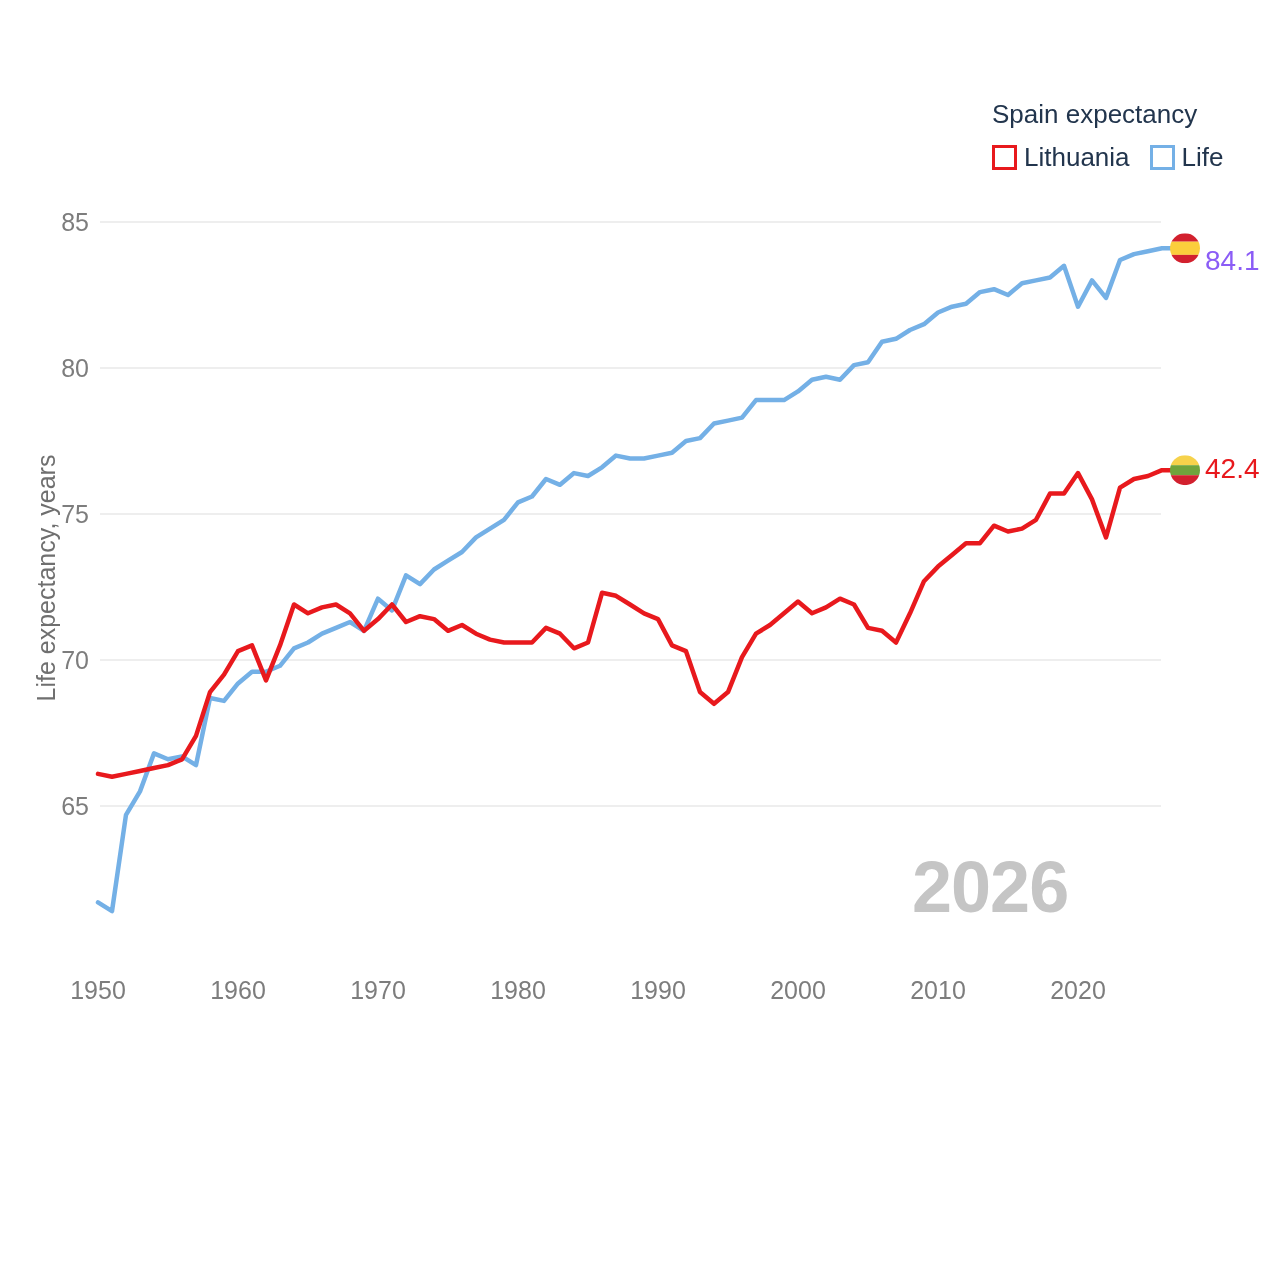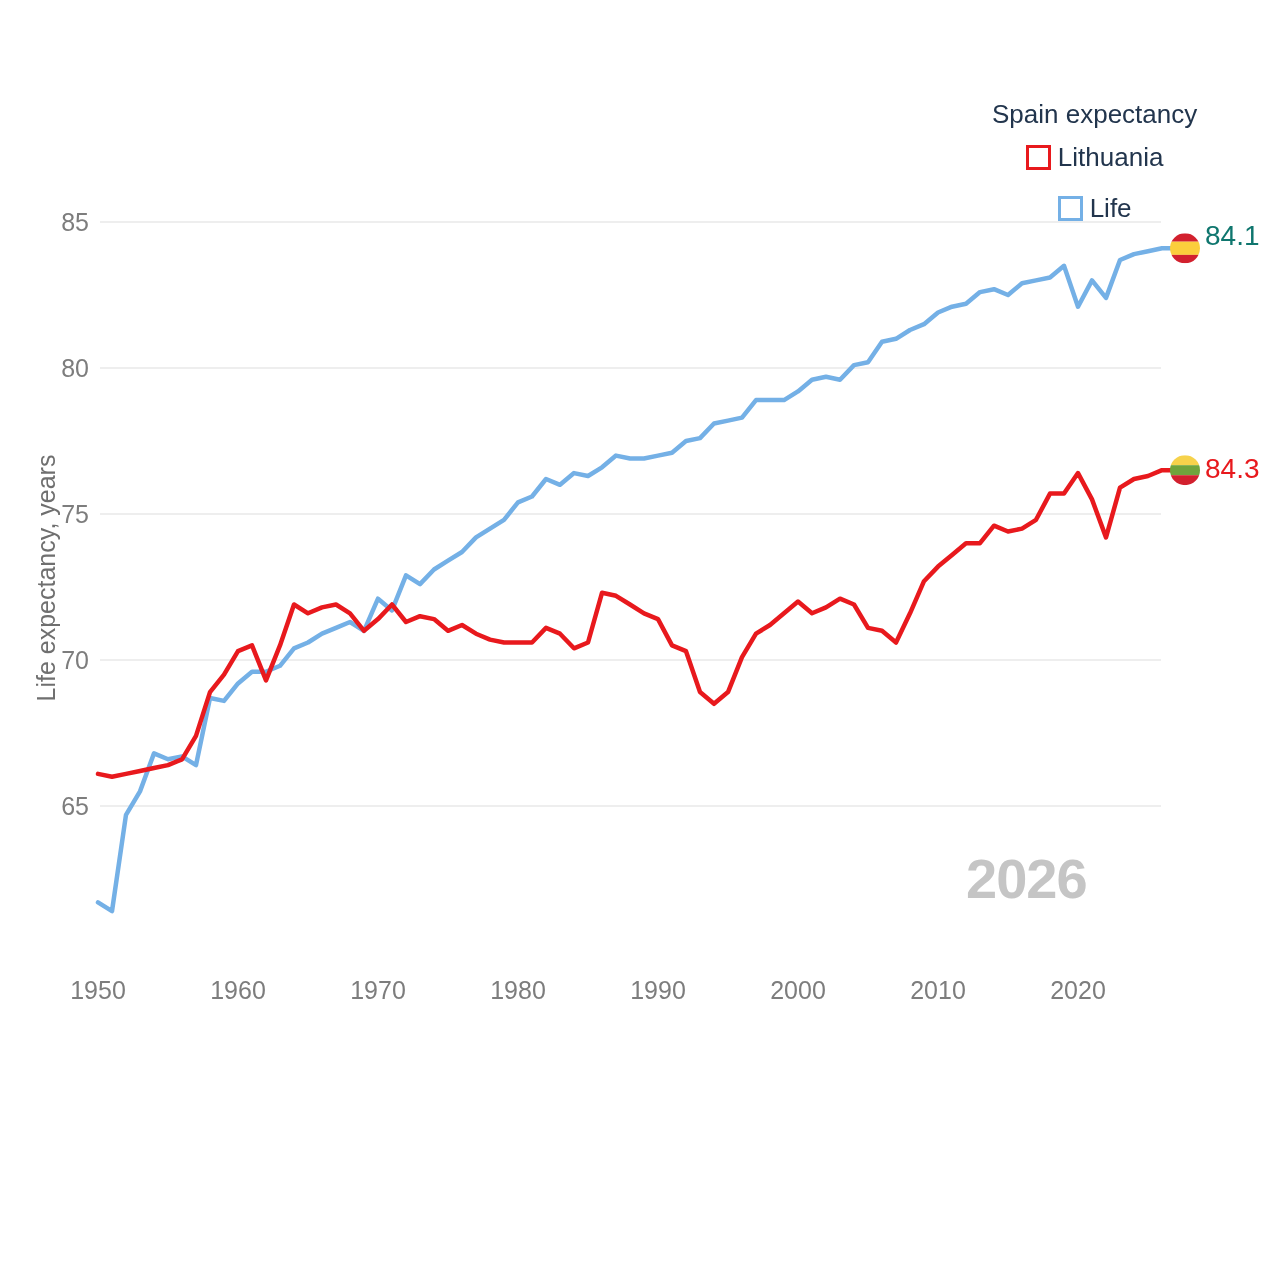--- a/index.html
+++ b/index.html
@@ -2,28 +2,28 @@
 <html><head>
 <meta charset="utf-8">
 <style>
   html,body{margin:0;padding:0;background:#ffffff;}
   body{width:1280px;height:1280px;font-family:"Liberation Sans",sans-serif;}
   #stage{position:relative;width:1280px;height:1280px;overflow:hidden;background:#fff;}
   #chart-svg{position:absolute;left:0;top:0;font-family:"Liberation Sans",sans-serif;}
 
   .legend{position:absolute;left:992px;top:99px;}
   .legend-title{font-size:26px;color:#22354d;margin-bottom:12px;}
-  .legend-row{display:flex;align-items:center;gap:20px;margin-top:0;flex-direction:column;}
+  .legend-row{display:flex;align-items:center;gap:20px;margin-top:0;}
   .legend-item{display:inline-flex;align-items:center;gap:7px;font-size:26px;color:#22354d;white-space:nowrap;}
   .swatch{width:25px;height:25px;box-sizing:border-box;border:3.5px solid #000;background:#fff;display:inline-block;}
 
   .y-title{position:absolute;left:46px;top:578px;transform:translate(-50%,-50%) rotate(-90deg);
            white-space:nowrap;font-size:25px;color:#6f6f6f;}
 
-  .watermark{position:absolute;left:966px;top:846px;font-size:56px;font-weight:700;
+  .watermark{position:absolute;left:912px;top:846px;font-size:72px;font-weight:700;
              letter-spacing:-1px;color:#c5c5c5;}
 
   .footer{position:absolute;left:38px;top:1044px;font-size:25px;color:#666666;line-height:40px;}
 
   .end-label{position:absolute;left:1205px;font-size:28px;white-space:nowrap;}
 </style>
 </head>
 <body>
 
 <div id="stage">
@@ -78,17 +78,17 @@
         <span class="swatch" id="swatch-1" style="border-color: rgb(116, 176, 230);"></span>
         <span>Life</span>
       </span>
     </div>
   </div>
 
   <div class="y-title">Life expectancy, years</div>
 
   <div class="watermark">2026</div>
 
-  <div class="end-label" id="end-label-spain" style="top: 220px; color: #0f766e;">84.1</div>
-  <div class="end-label" id="end-label-lithuania" style="top: 453.2px; color: rgb(232, 25, 29);">84.3</div>
+  <div class="end-label" id="end-label-spain" style="top: 245px; color: #8b5cf6;">84.1</div>
+  <div class="end-label" id="end-label-lithuania" style="top: 453.2px; color: rgb(232, 25, 29);">42.4</div>
 
 
 </div>
 
 </body></html>

